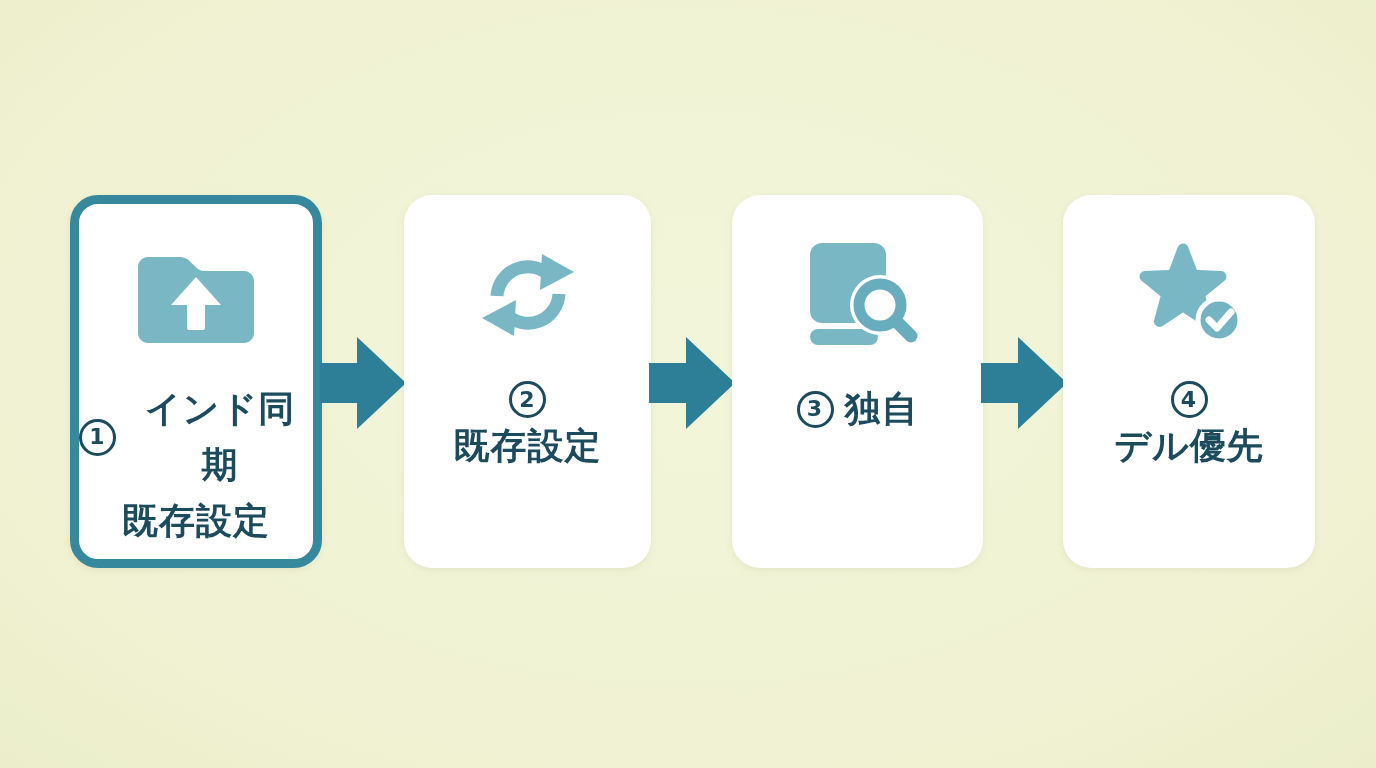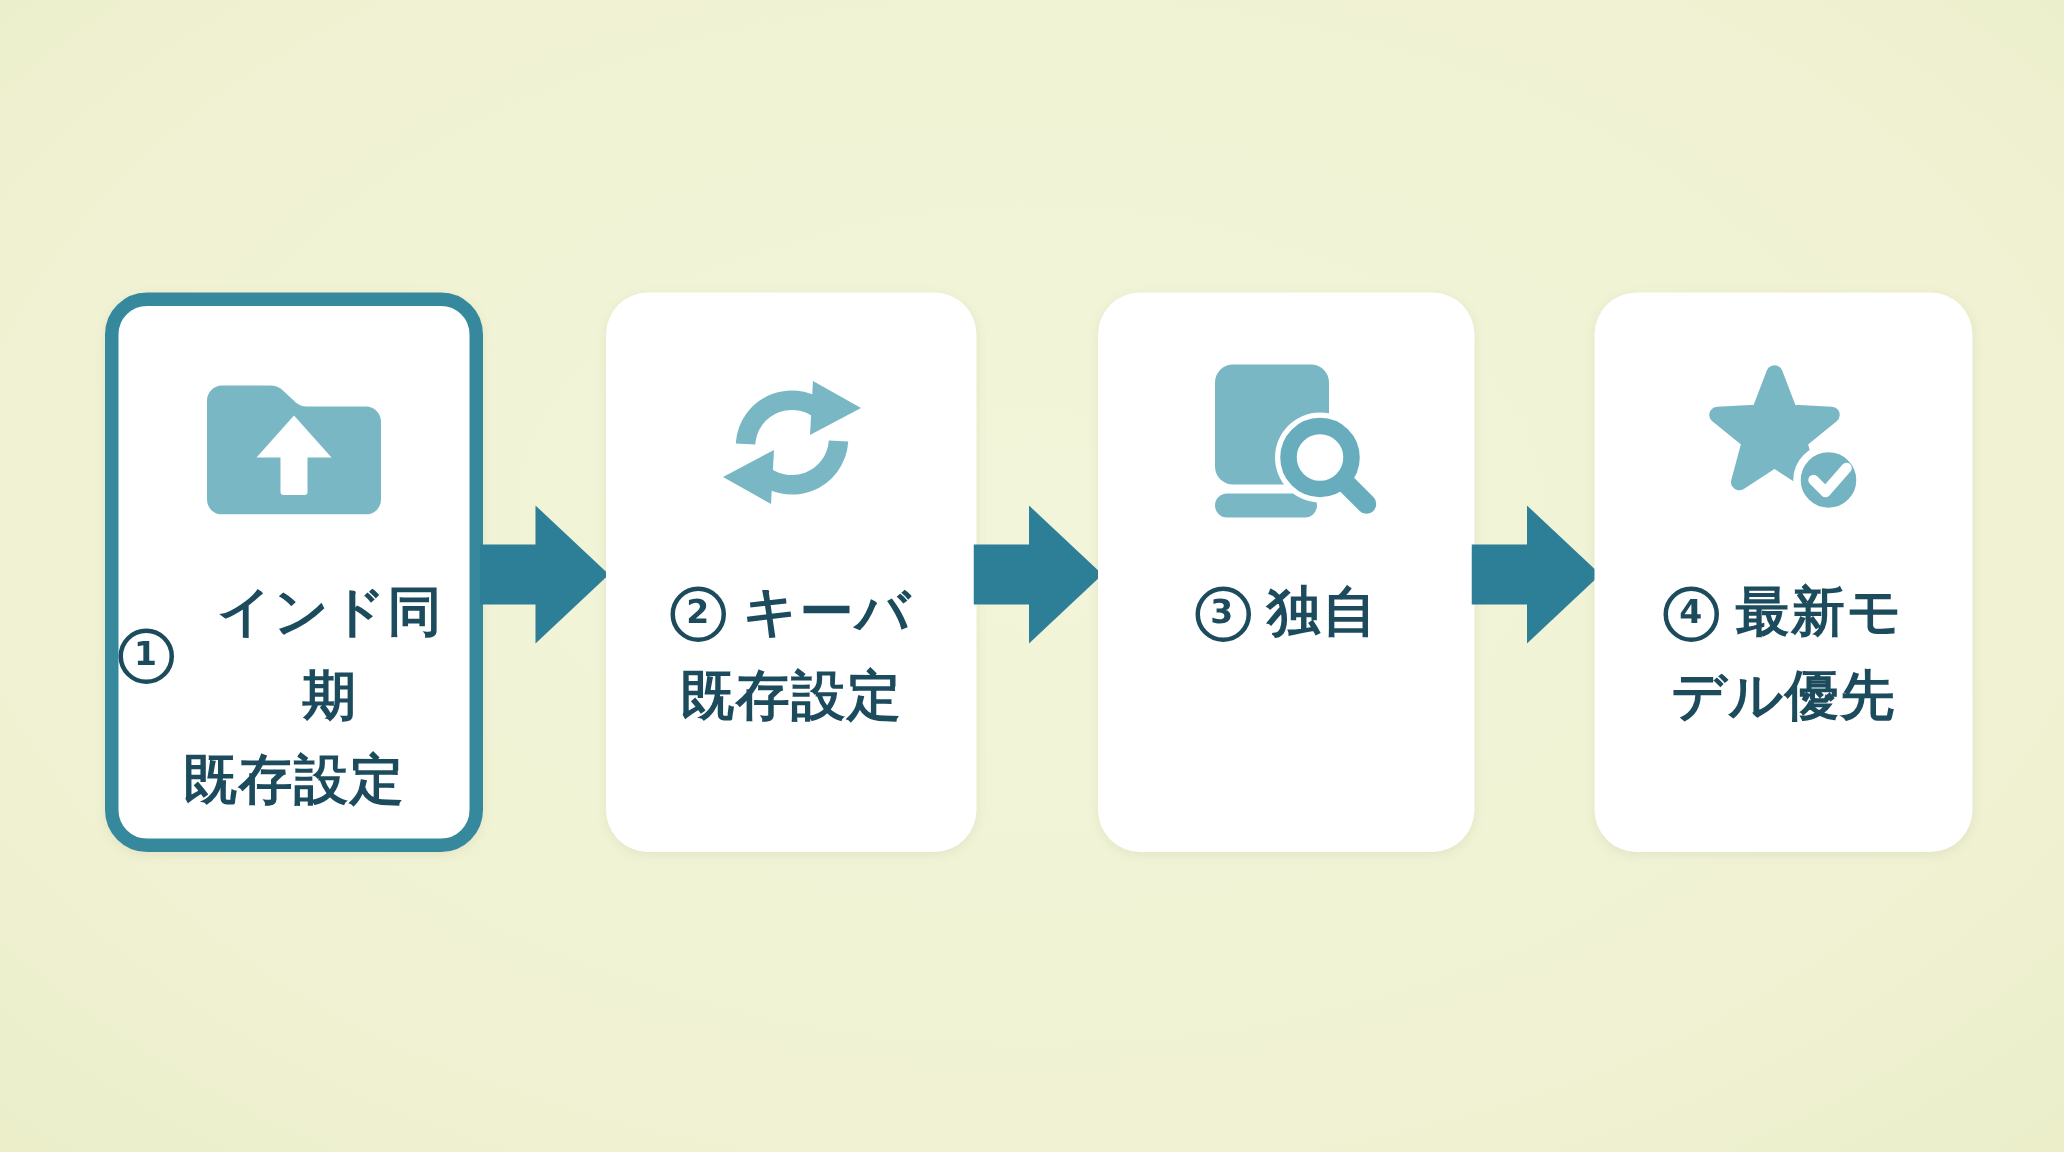--- a/index.html
+++ b/index.html
@@ -90,21 +90,20 @@
       <svg width="102" height="100" viewBox="0 0 100 100" aria-hidden="true">
         <path d="M 19 51 A 31 31 0 0 1 72 31" fill="none" stroke="#7ab7c5" stroke-width="13"></path>
         <polygon fill="#7ab7c5" points="64,9 96,27 62,45"></polygon>
         <path d="M 81 49 A 31 31 0 0 1 28 69" fill="none" stroke="#7ab7c5" stroke-width="13"></path>
         <polygon fill="#7ab7c5" points="36,91 4,73 38,55"></polygon>
       </svg>
     </div>
     <div class="label">
       <div class="line1">
         <span class="num">2</span>
-        <span>キーバ</span>
       </div>
       <div class="line2">既存設定</div>
     </div>
   </div>
 
   <div class="arrow arrow-2">
     <svg width="86" height="96" viewBox="0 0 86 96" aria-hidden="true">
       <rect fill="#2d7f97" x="0" y="28" width="42" height="40"></rect>
       <polygon fill="#2d7f97" points="37,2 86,48 37,94"></polygon>
     </svg>
@@ -140,19 +139,18 @@
     <div class="icon-wrap">
       <svg width="116" height="104" viewBox="0 0 116 104" aria-hidden="true">
         <polygon fill="#7ab7c5" stroke="#7ab7c5" stroke-width="11" stroke-linejoin="round" points="52,6 62,32.2 90,33.6 68.2,51.3 75.5,78.4 52,63 28.5,78.4 35.8,51.3 14,33.6 42,32.2"></polygon>
         <circle cx="88" cy="77" r="21" fill="#74b3c2" stroke="#ffffff" stroke-width="5"></circle>
         <path d="M78 77 L86 85 L100 69" fill="none" stroke="#ffffff" stroke-width="7" stroke-linecap="round" stroke-linejoin="round"></path>
       </svg>
     </div>
     <div class="label">
       <div class="line1">
         <span class="num">4</span>
-        <span>最新モ</span>
       </div>
       <div class="line2">デル優先</div>
     </div>
   </div>
 
 </div>
 
 </body></html>

